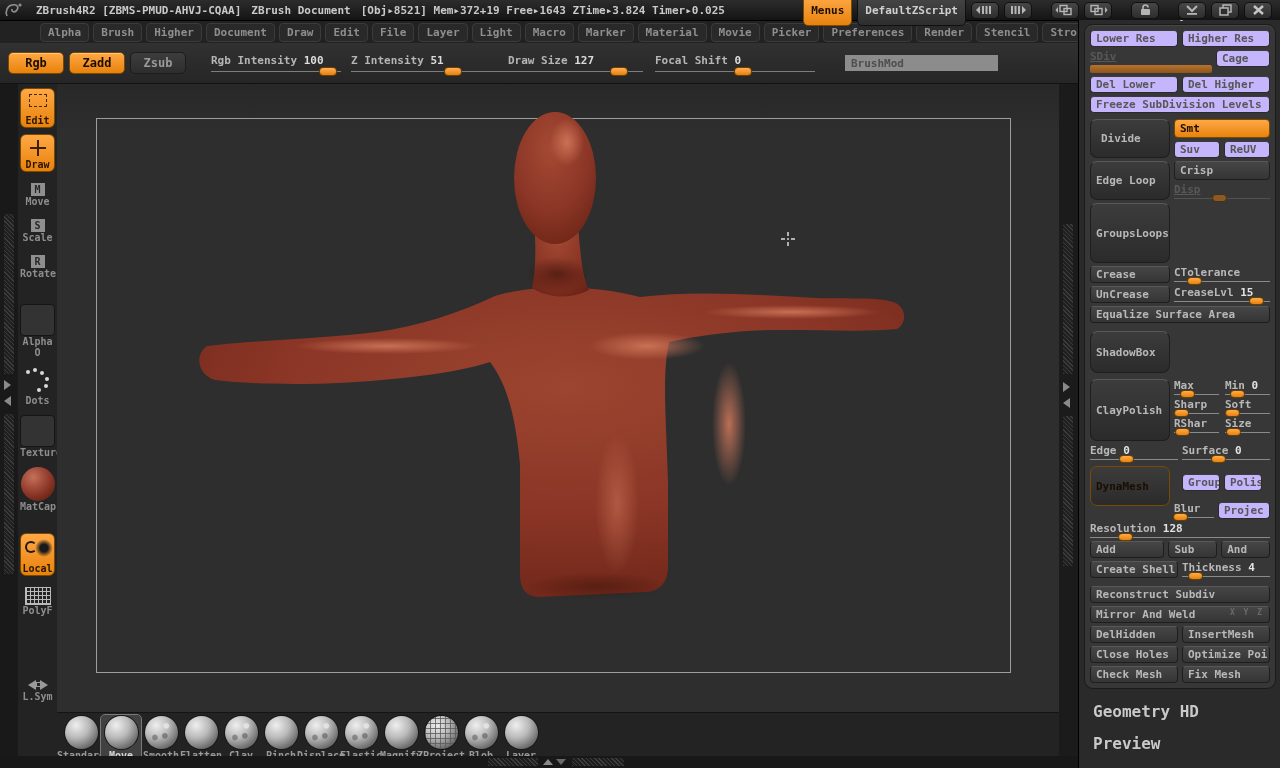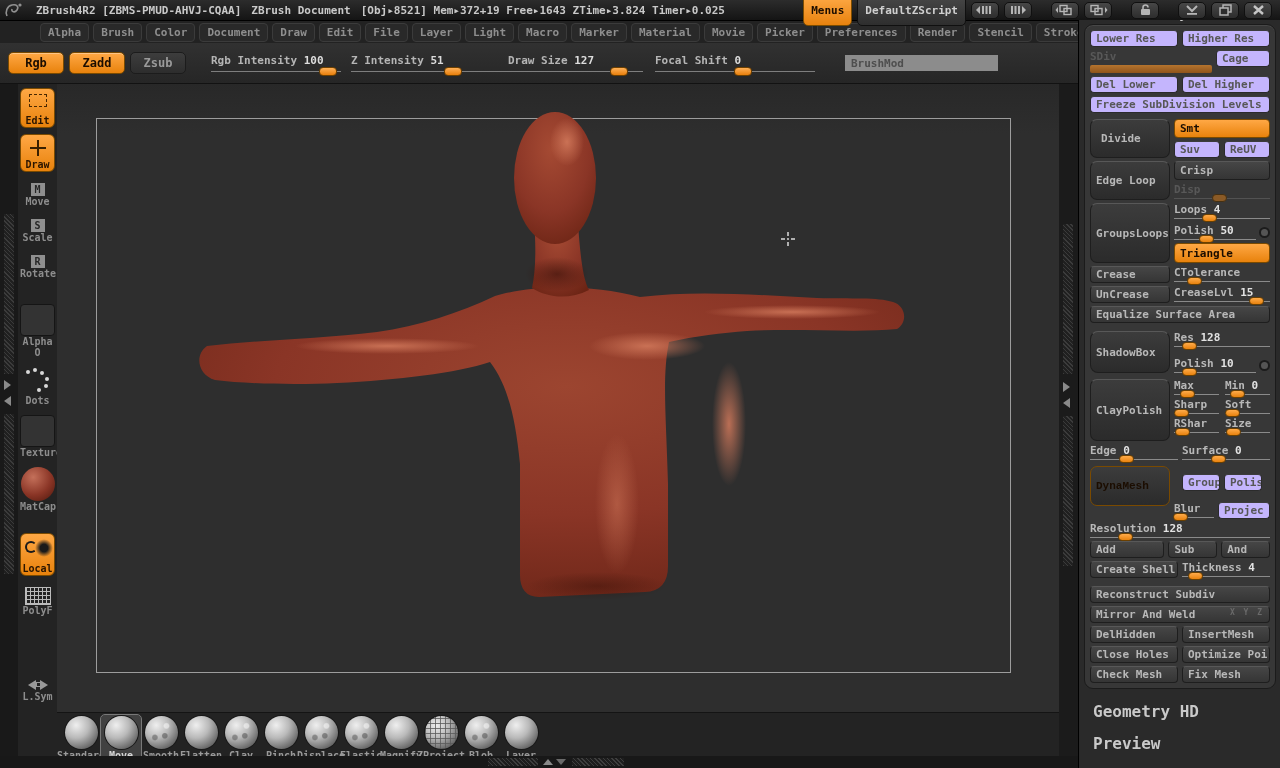--- a/index.html
+++ b/index.html
@@ -170,21 +170,21 @@
   .gbtn.bigL { border-radius:7px; background:linear-gradient(#3c3c3c,#2b2b2b); }
   .tc { display:flex; gap:4px; margin-bottom:3px; }
   .lcol { width:80px; flex:none; display:flex; }
   .rcol { flex:1; min-width:0; display:flex; flex-direction:column; gap:3px; }
   .vs { flex:1; min-width:0; color:#b8b8b8; font-size:11px; white-space:nowrap; }
   .vs .track { height:1px; background:#8a8a8a; margin-top:2px; position:relative; }
   .thumb2 {
     position:absolute; top:-4px; width:15px; height:8px; margin-left:-8px; border-radius:4px;
     background:linear-gradient(#ffab4a,#e8820e); border:1px solid #6b4000;
   }
-  .vs.dis { color:#585858; }
+  .vs.dis { color:#585858;text-decoration:underline; }
   .vs.dis .track { background:#525252; }
   .vs.dis .thumb2 { background:#8a5a26; border-color:#453012; }
   .sdiv-bar { height:8px; border-radius:2px; margin-top:2px; background:linear-gradient(#b5742e,#8f541c); }
   .ctog { width:11px; height:11px; border-radius:50%; border:2px solid #1c1c1c; background:#555; flex:none; align-self:center; margin-left:3px; }
   .xyz { position:absolute; top:1px; right:5px; font-size:8px; color:#6a6a6a; letter-spacing:2px; }
   .sect { margin:13px 0 0 14px; color:#c9c9c9; font-size:16px; }
 
   .mini { display:flex; gap:6px; }
 </style>
 </head>
@@ -253,21 +253,21 @@
       <svg width="11" height="10" viewBox="0 0 11 10">
         <path d="M1 1 L10 9 M10 1 L1 9" stroke="#c5c5c5" stroke-width="2.4"></path>
       </svg>
     </div>
   </div>
 </div>
 
 <div id="menubar" class="abs">
   <div class="menu-item">Alpha</div>
   <div class="menu-item">Brush</div>
-  <div class="menu-item">Color</div>
+  <div class="menu-item">Higher</div>
   <div class="menu-item">Document</div>
   <div class="menu-item">Draw</div>
   <div class="menu-item">Edit</div>
   <div class="menu-item">File</div>
   <div class="menu-item">Layer</div>
   <div class="menu-item">Light</div>
   <div class="menu-item">Macro</div>
   <div class="menu-item">Marker</div>
   <div class="menu-item">Material</div>
   <div class="menu-item">Movie</div>
@@ -590,38 +590,20 @@
               <div class="thumb2" style="left:48%"></div>
             </div>
         </div>
       </div>
     </div>
 
     <div class="tc">
       <div class="lcol">
           <div class="gbtn bigL" style="height:60px;">GroupsLoops</div>
         </div>
-      <div class="rcol">
-        <div class="vs">
-          <span>Loops</span>&nbsp;<span style="color:#e2e2e2">4</span>
-          <div class="track">
-              <div class="thumb2" style="left:38%"></div>
-            </div>
-        </div>
-        <div style="display:flex;">
-          <div class="vs">
-            <span>Polish</span>&nbsp;<span style="color:#e2e2e2">50</span>
-            <div class="track">
-                <div class="thumb2" style="left:40%"></div>
-              </div>
-          </div>
-          <div class="ctog"></div>
-        </div>
-        <div class="gbtn orange">Triangle</div>
-      </div>
     </div>
 
     <div class="tc">
       <div class="lcol">
           <div class="gbtn">Crease</div>
         </div>
       <div class="rcol">
         <div class="vs">
           <span>CTolerance</span>
           <div class="track">
@@ -644,37 +626,20 @@
       </div>
     </div>
     <div class="row" style="margin-bottom:8px;">
       <div class="gbtn">Equalize Surface Area</div>
     </div>
 
     <div class="tc">
       <div class="lcol">
           <div class="gbtn bigL" style="height:42px;border-radius:8px;">ShadowBox</div>
         </div>
-      <div class="rcol">
-        <div class="vs">
-          <span>Res</span>&nbsp;<span style="color:#e2e2e2">128</span>
-          <div class="track">
-              <div class="thumb2" style="left:17%"></div>
-            </div>
-        </div>
-        <div style="display:flex;">
-          <div class="vs">
-            <span>Polish</span>&nbsp;<span style="color:#e2e2e2">10</span>
-            <div class="track">
-                <div class="thumb2" style="left:20%"></div>
-              </div>
-          </div>
-          <div class="ctog"></div>
-        </div>
-      </div>
     </div>
 
     <div class="tc" style="margin-top:6px;">
       <div class="lcol">
           <div class="gbtn bigL" style="height:62px;">ClayPolish</div>
         </div>
       <div class="rcol">
         <div class="mini">
           <div class="vs">
             <span>Max</span>
@@ -729,21 +694,21 @@
       <div class="vs">
         <span>Surface</span>&nbsp;<span style="color:#e2e2e2">0</span>
         <div class="track">
             <div class="thumb2" style="left:42%"></div>
           </div>
       </div>
     </div>
 
     <div class="tc" style="margin-top:6px;">
       <div class="lcol">
-          <div class="gbtn bigL orange" style="height:40px;font-family:Liberation Mono, monospace;">DynaMesh</div>
+          <div class="gbtn bigL orange" style="height:40px;">DynaMesh</div>
         </div>
       <div class="rcol">
         <div class="row" style="margin:8px;">
           <div class="gbtn dis">Group</div>
           <div class="gbtn dis">Polish</div>
         </div>
         <div class="row" style="margin:0;">
           <div class="vs">
             <span>Blur</span>
             <div class="track">

